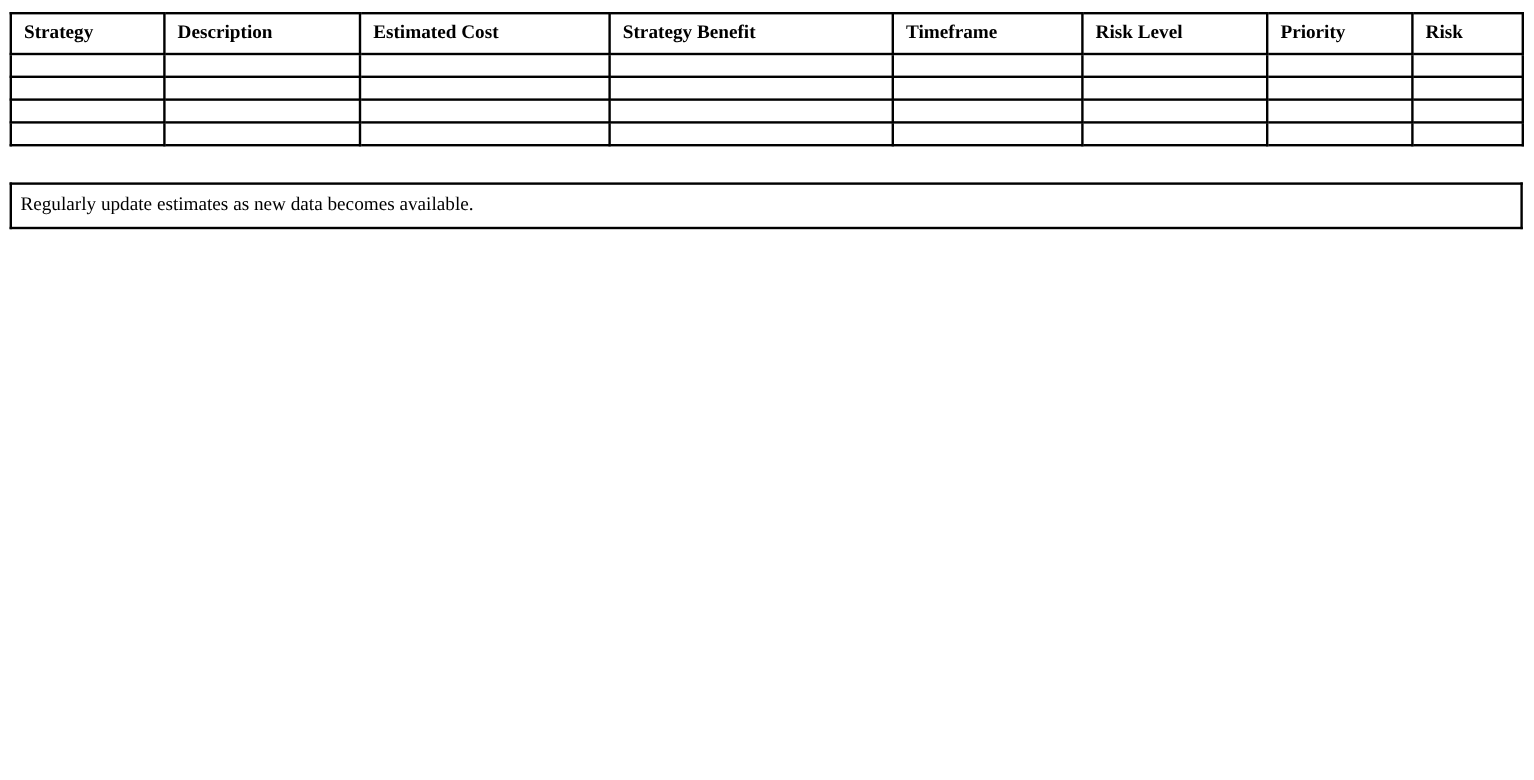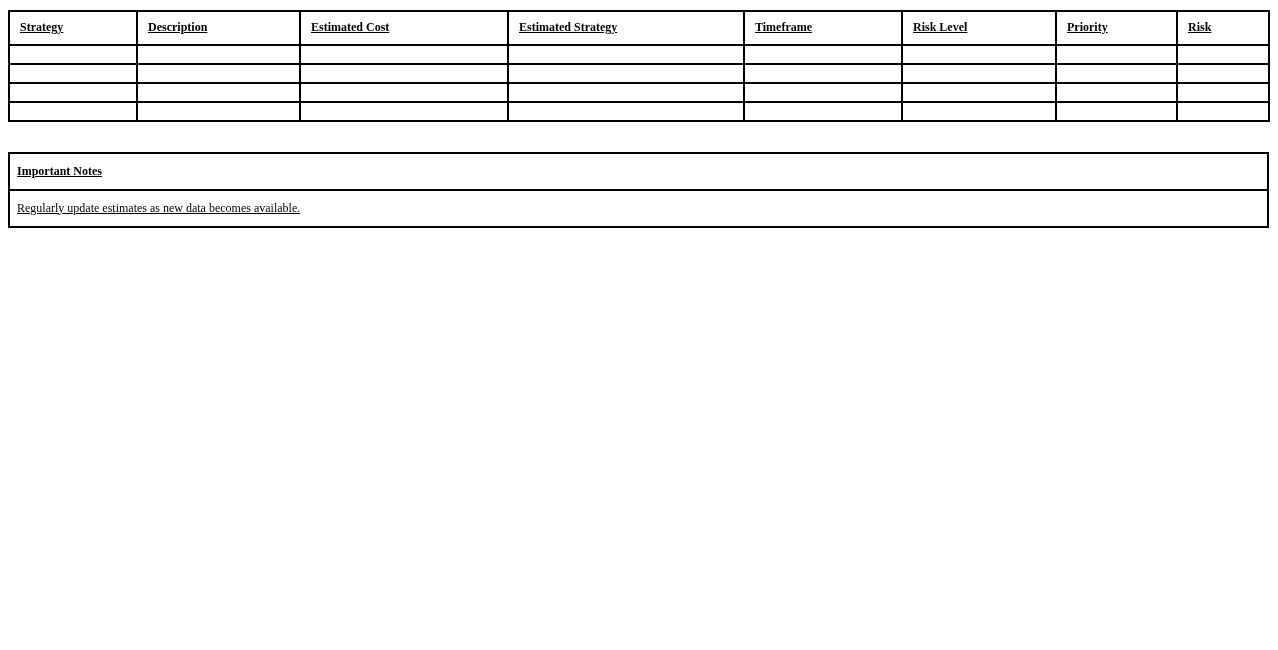--- a/index.html
+++ b/index.html
@@ -19,26 +19,25 @@
   }
   table {
     border-collapse: collapse;
     table-layout: fixed;
     position: absolute;
     left: 8px;
     background: #ffffff;
   }
   th, td {
     border: 2px solid #000000;
-    font-size: 12px;
+    font-size: 16px;
     line-height: 1.15;
     vertical-align: middle;
     overflow: hidden;
     white-space: nowrap;
-    text-decoration: underline;
   }
   
   .strategy-table {
     top: 10px;
     width: 1260px;
   }
   .strategy-table th {
     height: 32px;
     padding: 0 4px 0 10px;
     text-align: left;
@@ -75,21 +74,21 @@
       <col style="width:158px">
       <col style="width:154px">
       <col style="width:121px">
       <col style="width:92px">
     </colgroup>
     <thead>
       <tr>
         <th>Strategy</th>
         <th>Description</th>
         <th>Estimated Cost</th>
-        <th>Estimated Strategy</th>
+        <th>Strategy Benefit</th>
         <th>Timeframe</th>
         <th>Risk Level</th>
         <th>Priority</th>
         <th>Risk</th>
       </tr>
     </thead>
     <tbody>
       <tr>
         <td></td>
         <td></td>
@@ -129,21 +128,18 @@
         <td></td>
         <td></td>
         <td></td>
       </tr>
     </tbody>
   </table>
 
   <table class="notes-table">
     <tbody>
       <tr>
-        <td class="notes-header-cell">Important Notes</td>
-      </tr>
-      <tr>
         <td>Regularly update estimates as new data becomes available.</td>
       </tr>
     </tbody>
   </table>
 
 </div>
 
 </body></html>

